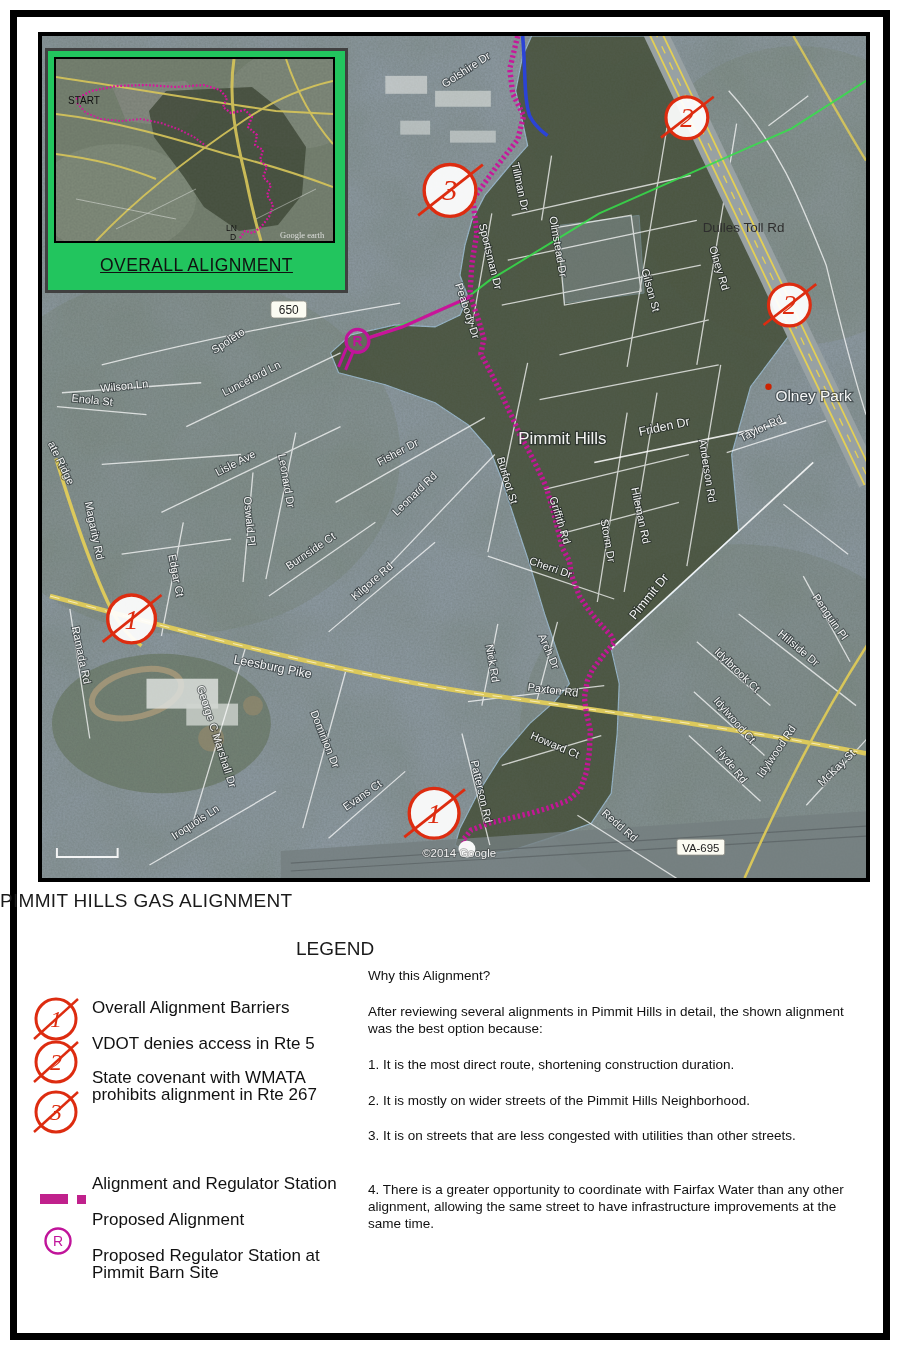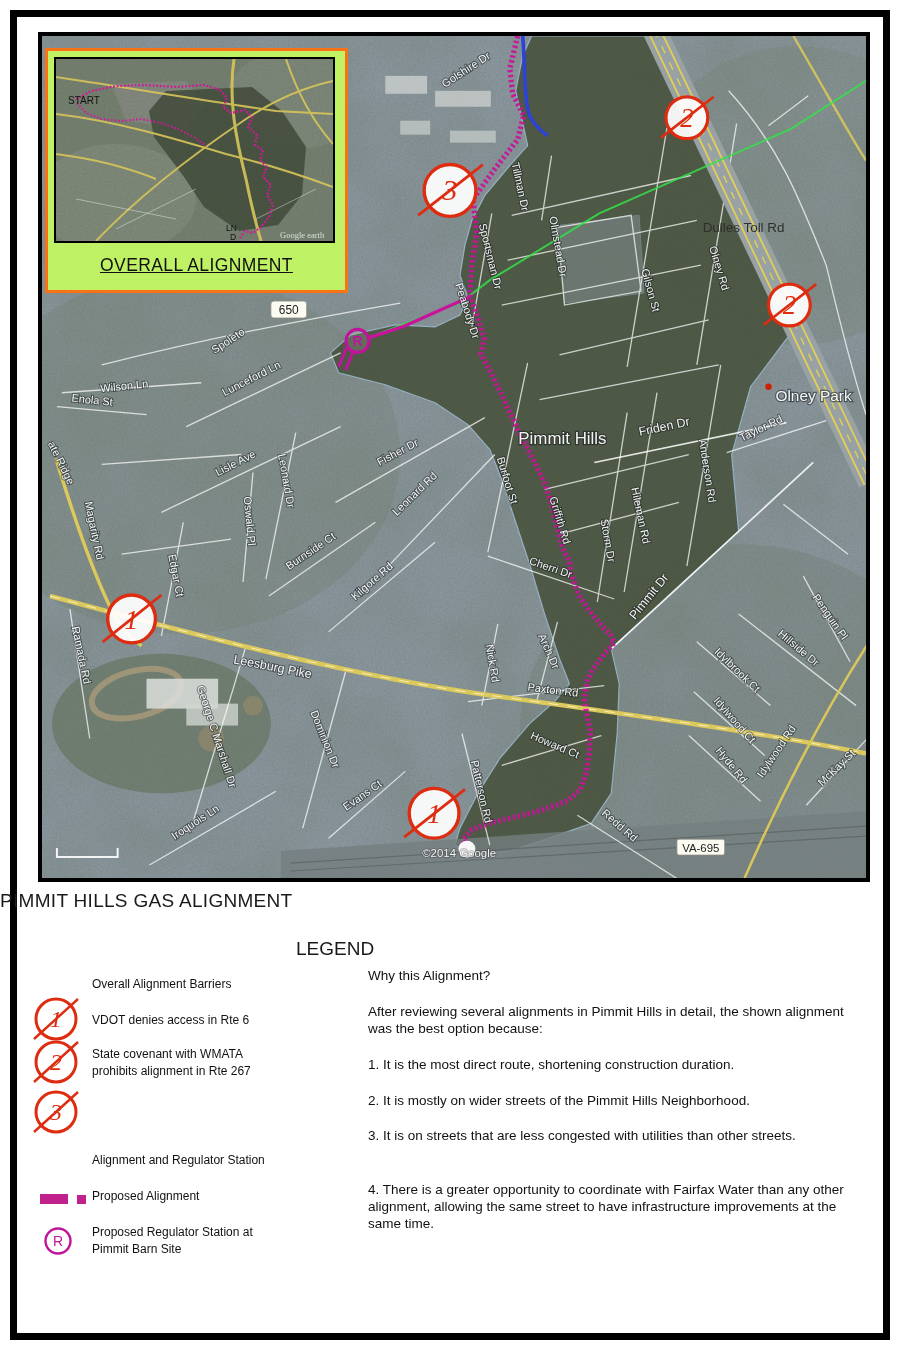--- a/index.html
+++ b/index.html
@@ -4,29 +4,29 @@
 <style>
   html,body{margin:0;padding:0;background:#ffffff;}
   .page{position:relative;width:900px;height:1350px;background:#fff;overflow:hidden;
         font-family:"Liberation Sans",sans-serif;color:#111;}
   .outer-border{position:absolute;left:10px;top:10px;width:866px;height:1316px;
         border:7px solid #000;pointer-events:none;}
   .map-panel{position:absolute;left:38px;top:32px;width:824px;height:842px;
         border:4px solid #000;background:#8d99a2;}
   .map-panel svg{display:block;width:100%;height:100%;}
   .inset{position:absolute;left:45px;top:48px;width:285px;height:233px;
-        border:3px solid #f97316;background:#bef264;padding:6px 6px 0 6px;}
+        border:3px solid #404040;background:#22c55e;padding:6px 6px 0 6px;}
   .inset-map{border:2px solid #000;width:277px;height:182px;overflow:hidden;background:#75806f;}
   .inset-map svg{display:block;width:100%;height:100%;}
   .inset-caption{height:44px;display:flex;align-items:center;justify-content:center;
         font-size:17.5px;color:#111;letter-spacing:.4px;text-decoration:underline;}
   .doc-title{position:absolute;left:0;top:890px;width:900px;
         font-size:19px;color:#1a1a1a;letter-spacing:.3px;}
   .legend-title{position:absolute;left:296px;top:938px;font-size:19px;color:#1a1a1a;}
-  .leg-text{position:absolute;left:92px;width:250px;font-size:12px;line-height:17px;color:#111;}
+  .leg-text{position:absolute;left:92px;width:250px;font-size:17px;line-height:17px;color:#111;margin-top:23px;}
   .leg-icon{position:absolute;left:33px;}
   .why{position:absolute;left:368px;width:482px;font-size:13.5px;line-height:17.2px;color:#111;}
   .lbl{fill:#fff;font-family:"Liberation Sans",sans-serif;font-size:11px;text-anchor:middle;
        paint-order:stroke;stroke:rgba(18,24,28,.55);stroke-width:2px;opacity:.93;}
   .lbl-big{font-size:17px;stroke-width:2.4px;}
   .lbl-med{font-size:12.5px;}
   .lbl-park{font-size:15.5px;stroke-width:2.4px;}
   .lbl-dark{fill:#2e2e2e;stroke:none;font-family:"Liberation Sans",sans-serif;
        font-size:13.5px;text-anchor:middle;}
   .shield{fill:#fbfbf2;stroke:#8a8a82;stroke-width:.8;}
@@ -308,21 +308,21 @@
   <div class="leg-text" style="top:976px">Overall Alignment Barriers</div>
 
   <div class="leg-icon" style="top:996px">
     <svg width="46" height="46">
       <circle cx="23" cy="23" r="20" fill="#fff" stroke="#dd2c10" stroke-width="3"></circle>
       <line x1="1" y1="43" x2="45" y2="3" stroke="#dd2c10" stroke-width="2.4"></line>
       <text x="23" y="31" class="marker-num" font-size="24">1</text>
     </svg>
   </div>
   <div class="leg-text" style="top:1012px">
-    <div>VDOT denies access in Rte 6</div>
+    <div>VDOT denies access in Rte 5</div>
   </div>
 
   <div class="leg-icon" style="top:1039px">
     <svg width="46" height="46">
       <circle cx="23" cy="23" r="20" fill="#fff" stroke="#dd2c10" stroke-width="3"></circle>
       <line x1="1" y1="43" x2="45" y2="3" stroke="#dd2c10" stroke-width="2.4"></line>
       <text x="23" y="31" class="marker-num" font-size="24">2</text>
     </svg>
   </div>
   <div class="leg-text" style="top:1046px">

